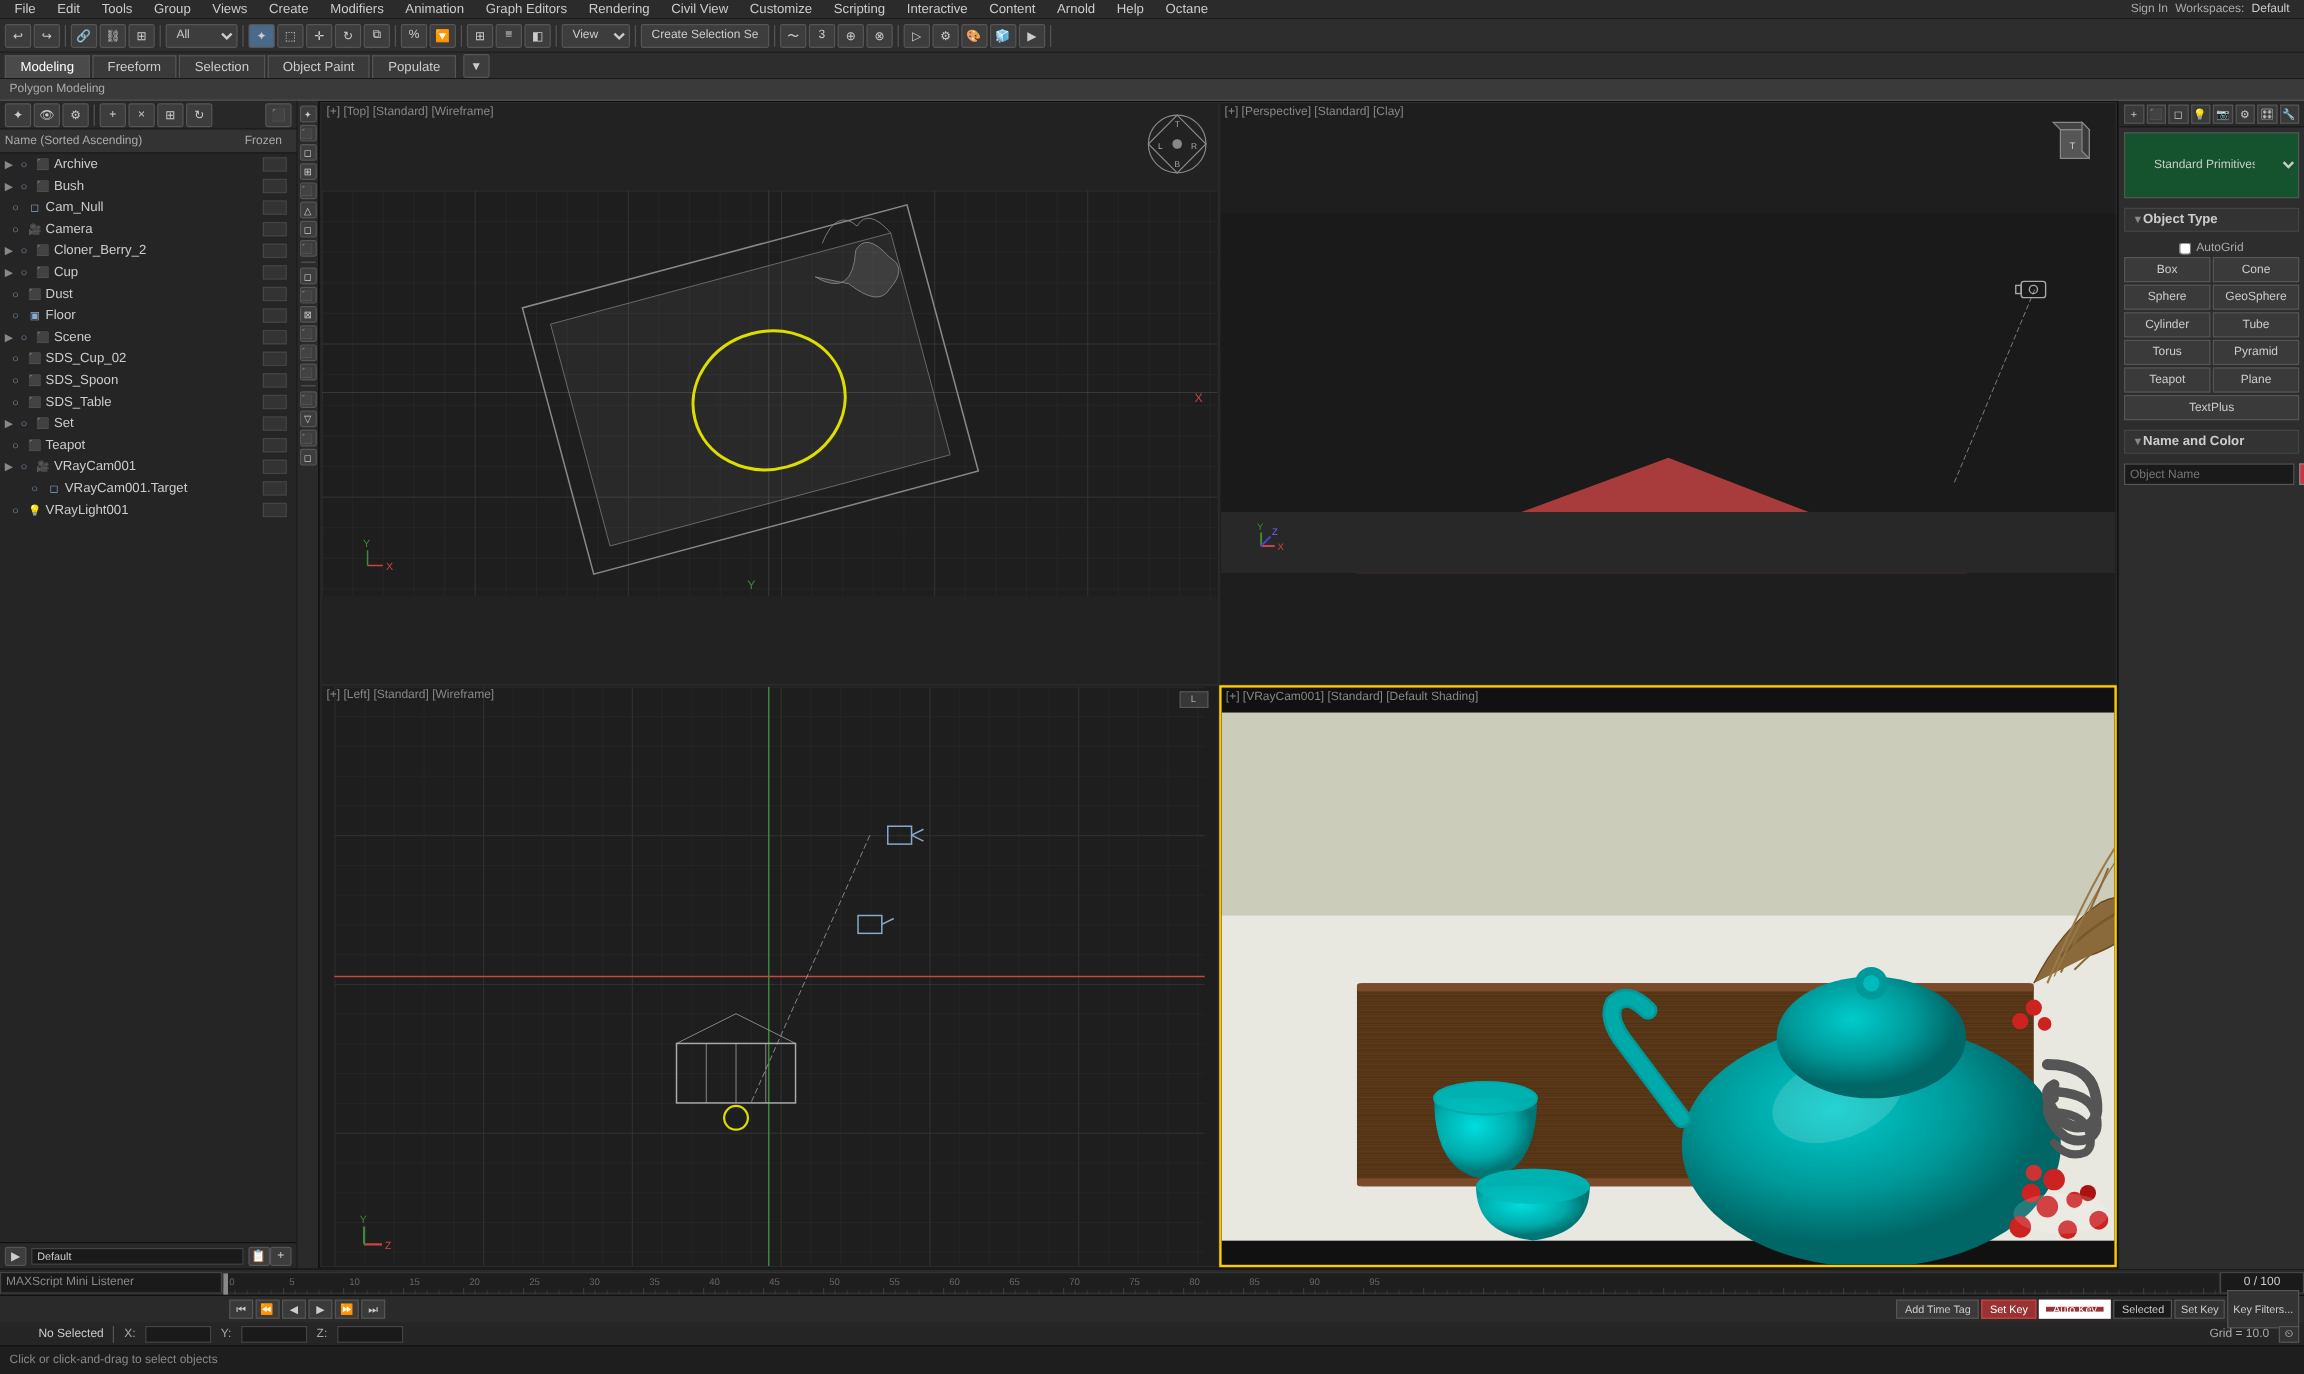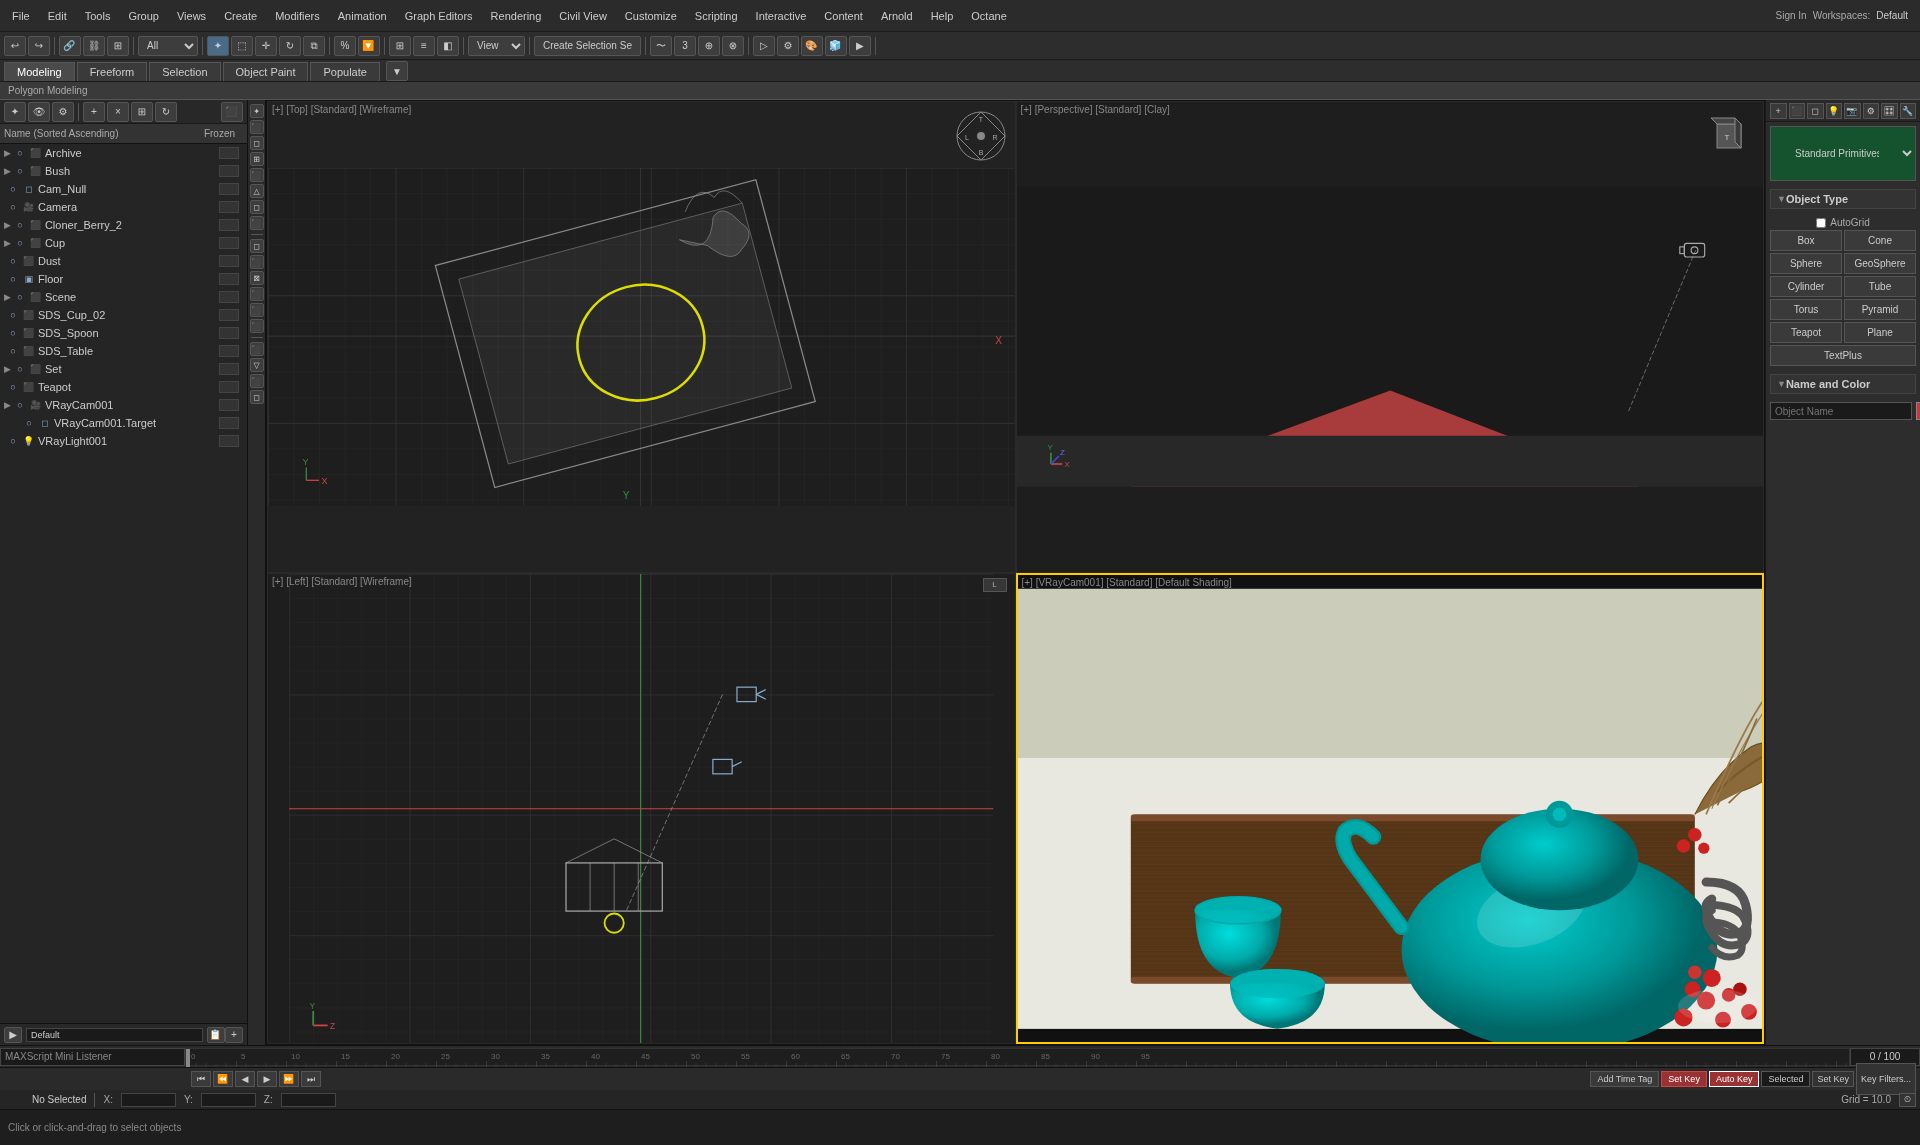--- a/index.html
+++ b/index.html
@@ -1,19 +1,19 @@
 <!DOCTYPE html>
 <html><head>
   <meta charset="utf-8">
   <style>
     * { box-sizing: border-box; margin: 0; padding: 0; }
     body { background: #3a3a3a; color: #ccc; font-family: 'Segoe UI', Arial, sans-serif; font-size: 11px; overflow: hidden; width: 1920px; height: 1145px; }
     
     
-    .menu-bar { background: #2b2b2b; height: 32px; display: flex; align-items: center; padding: 0 4px; gap: 2px; border-bottom: 1px solid #1a1a1a; }
+    .menu-bar { background: #2b2b2b; height: 16px; display: flex; align-items: center; padding: 0 4px; gap: 2px; border-bottom: 1px solid #1a1a1a; }
     .menu-item { color: #ccc; padding: 2px 8px; cursor: pointer; font-size: 11px; }
     .toolbar-row { height: 26px; display: flex; align-items: center; padding: 0 4px; gap: 2px; }
     .tb-btn { width: 22px; height: 20px; background: #3d3d3d; border: 1px solid #555; border-radius: 2px; display: flex; align-items: center; justify-content: center; cursor: pointer; color: #ccc; font-size: 10px; }
     .tb-btn.active { background: #4a6a8a; }
     .tb-separator { width: 1px; height: 18px; background: #555; margin: 0 2px; }
     .tb-dropdown { background: #3d3d3d; border: 1px solid #555; border-radius: 2px; color: #ccc; font-size: 10px; padding: 1px 4px; height: 20px; cursor: pointer; }
     .tb-wide { width: auto; padding: 0 6px; font-size: 10px; }
     
     
     .tab-bar { background: #2d2d2d; height: 22px; display: flex; align-items: flex-end; padding: 0 4px; border-bottom: 1px solid #1a1a1a; }
@@ -700,21 +700,21 @@
       <div class="anim-btn">◀</div>
       <div class="anim-btn">▶</div>
       <div class="anim-btn">⏩</div>
       <div class="anim-btn">⏭</div>
       <div style="flex:1;"></div>
 
       <div class="anim-btn" style="width:auto;padding:0 6px;font-size:9px;">Add Time Tag</div>
 
       <div style="background:#993333;border:1px solid #cc4444;color:#fff;font-size:9px;padding:0 6px;height:16px;display:flex;align-items:center;cursor:pointer;">Set Key</div>
 
-      <div style="background:#993333;border:1px solid #ffffff;color:#fff;font-size:9px;padding:0 6px;height:16px;display:flex;align-items:center;cursor:pointer;">Auto Key</div>
+      <div style="background:#993333;border:6px solid #ffffff;color:#fff;font-size:9px;padding:0 6px;height:16px;display:flex;align-items:center;cursor:pointer;">Auto Key</div>
 
       <div style="background:#1a1a1a;border:1px solid #555;color:#ccc;font-size:9px;padding:0 6px;height:16px;display:flex;align-items:center;">Selected</div>
 
       <div style="background:#333;border:1px solid #555;color:#ccc;font-size:9px;padding:0 4px;height:16px;display:flex;align-items:center;cursor:pointer;">Set Key</div>
       <div style="background:#333;border:1px solid #555;color:#ccc;font-size:9px;padding:0 4px;height:32px;display:flex;align-items:center;cursor:pointer;">Key Filters...</div>
     </div>
 
     <div style="height:20px;display:flex;align-items:center;padding:0 4px;gap:8px;">
       <span style="color:#ccc;font-size:10px;margin-left:28px;">No Selected</span>
       <div style="width:1px;height:14px;background:#555;"></div>
@@ -726,17 +726,17 @@
       <span style="color:#aaa;font-size:10px;">Z:</span>
       <div style="background:#1a1a1a;border:1px solid #444;color:#ccc;font-size:10px;width:55px;padding:1px 3px;height:14px;display:flex;align-items:center;"></div>
       <div style="flex:1;"></div>
 
       <span style="color:#aaa;font-size:10px;">Grid = 10.0</span>
 
       <div style="background:#333;border:1px solid #555;color:#ccc;font-size:9px;padding:0 4px;height:14px;display:flex;align-items:center;cursor:pointer;">⏲</div>
     </div>
   </div>
 
-  <div style="height:36px;background:#1e1e1e;border-top:1px solid #111;display:flex;align-items:center;padding:0 8px;">
+  <div style="height:24px;background:#1e1e1e;border-top:1px solid #111;display:flex;align-items:center;padding:0 8px;">
     <span style="color:#888;font-size:10px;">Click or click-and-drag to select objects</span>
   </div>
 
 </div>
 
 </body></html>

